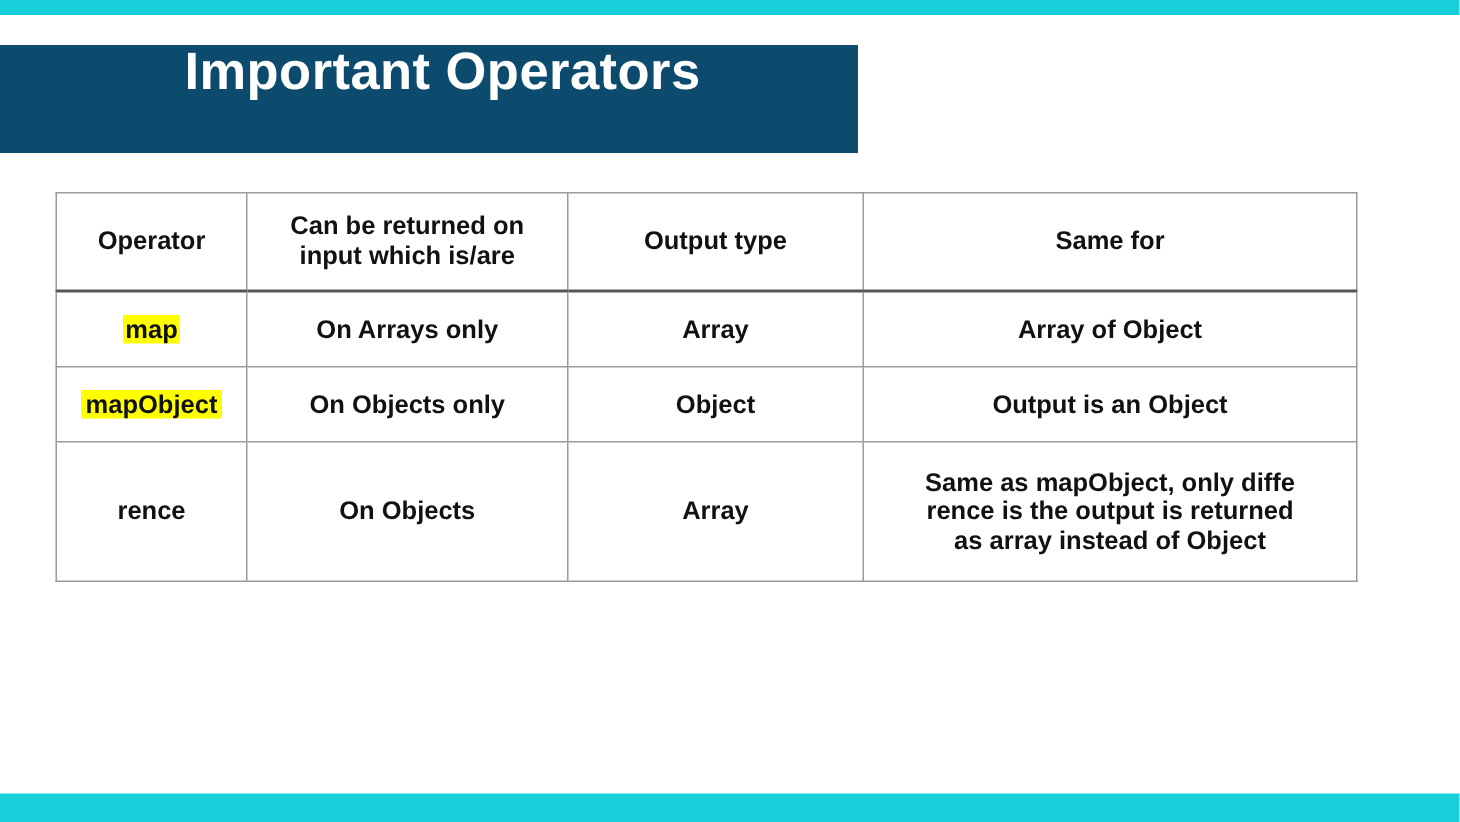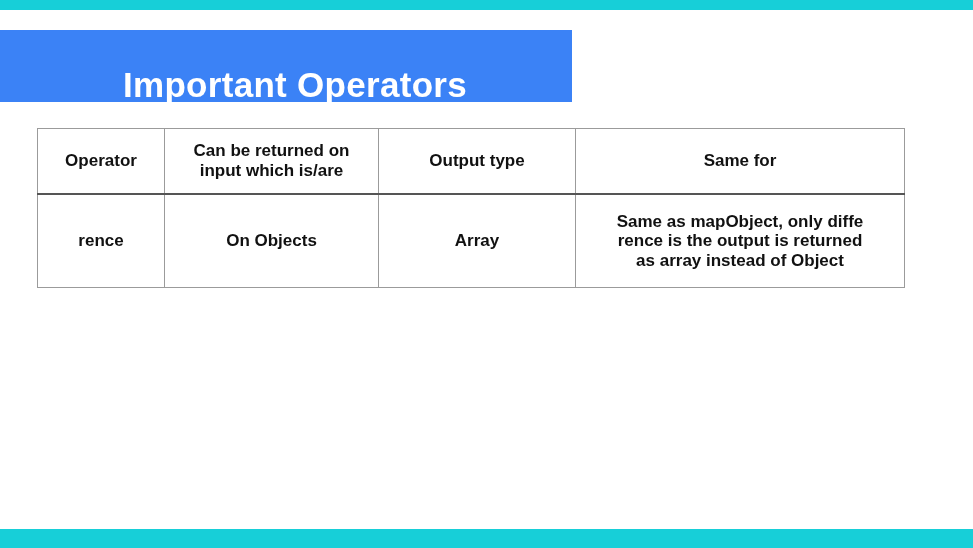--- a/index.html
+++ b/index.html
@@ -13,22 +13,22 @@
   .top-bar{
     position:absolute;left:0;top:0;width:973px;height:10px;
     background:#17CFD8;
   }
   .bottom-bar{
     position:absolute;left:0;top:529px;width:973px;height:19px;
     background:#17CFD8;
   }
   .title-banner{
     position:absolute;left:0;top:30px;width:572px;height:72px;
-    background:#3b82f6;
-    display:flex;align-items:flex-end;justify-content:center;
+    background:#0c4a6e;
+    display:flex;align-items:flex-start;justify-content:center;
   }
   .title-text{
     color:#ffffff;
     font-size:35px;
     font-weight:bold;
     letter-spacing:0.3px;
     line-height:1;
     padding-left:18px;
     white-space:nowrap;
   }
@@ -100,21 +100,37 @@
         <span class="cell-lines">
           <span>Can be returned on</span>
           <span>input which is/are</span>
         </span>
       </th>
       <th>Output type</th>
       <th>Same for</th>
     </tr>
   </thead>
   <tbody>
+    <tr class="r0">
+      <td>
+        <span class="hl">map</span>
+      </td>
+      <td>On Arrays only</td>
+      <td>Array</td>
+      <td>Array of Object</td>
+    </tr>
 
+    <tr class="r1">
+      <td>
+        <span class="hl-wide">mapObject</span>
+      </td>
+      <td>On Objects only</td>
+      <td>Object</td>
+      <td>Output is an Object</td>
+    </tr>
 
 
     <tr class="r3">
       <td class="light">rence</td>
       <td>On Objects</td>
       <td>Array</td>
       <td>
         <span class="cell-lines">
           <span>Same as mapObject, only diffe</span>
           <span>rence is the output is returned</span>

